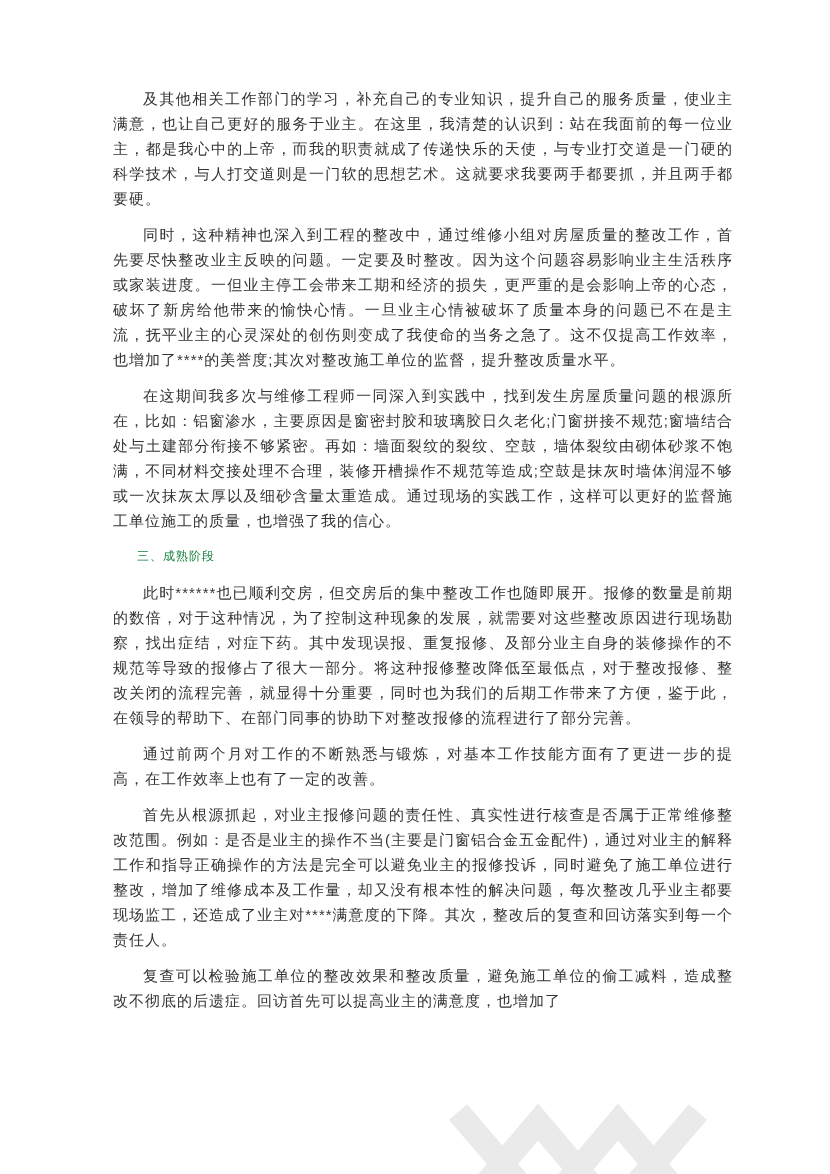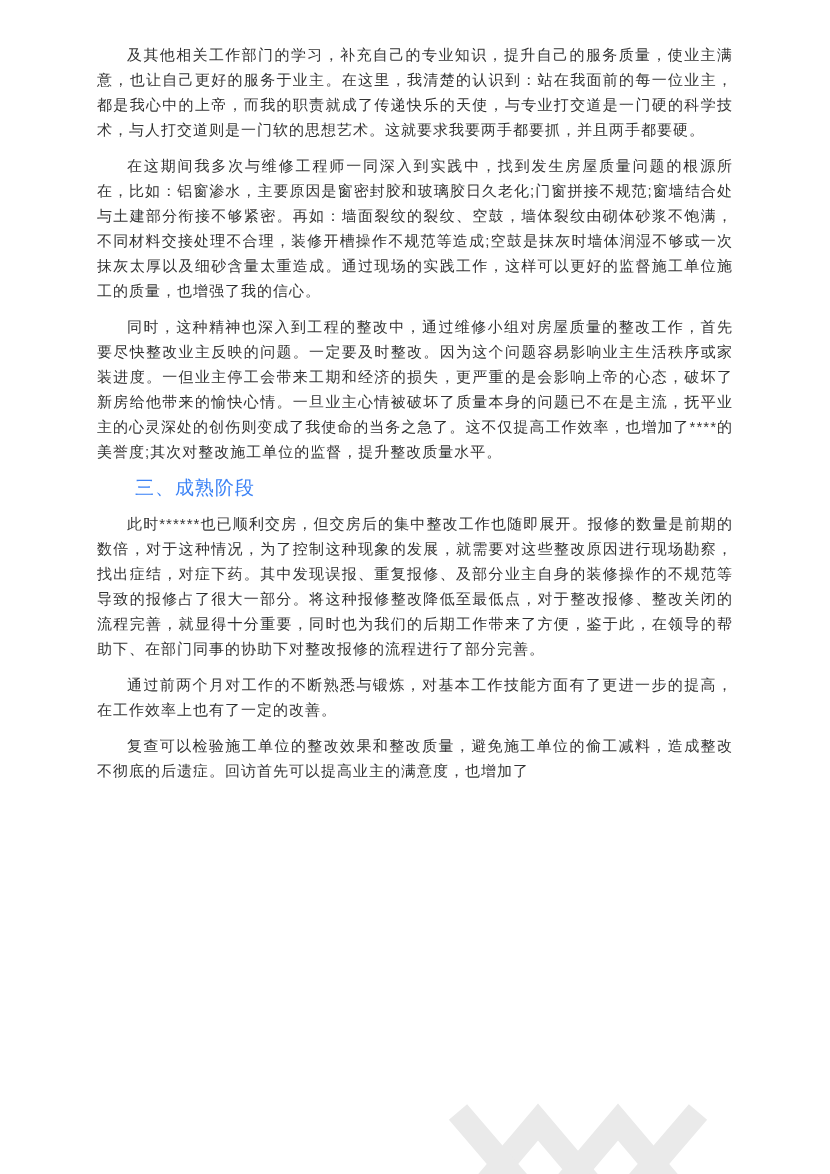--- a/index.html
+++ b/index.html
@@ -11,38 +11,39 @@
     position: relative;
     width: 830px;
     height: 1174px;
     margin: 0 auto;
     background: #ffffff;
     overflow: hidden;
   }
   .content {
     position: relative;
     z-index: 2;
-    padding: 42px 97px 0 97px;
+    padding: 86px 97px 0 97px;
+    margin-left: 16px;
   }
   .para {
     font-size: 15px;
     line-height: 25px;
     letter-spacing: 1px;
     color: #333333;
     text-align: justify;
     text-justify: inter-ideograph;
     text-indent: 2em;
     margin-bottom: 11px;
     word-break: break-all;
   }
   .heading {
-    font-size: 19px;
+    font-size: 12px;
     line-height: 25px;
     letter-spacing: 1px;
-    color: #3b82f6;
+    color: #15803d;
     text-indent: 2em;
     margin-bottom: 11px;
     font-weight: normal;
   }
   .watermark {
     position: absolute;
     left: 420px;
     top: 1082px;
     width: 320px;
     height: 160px;
@@ -50,25 +51,26 @@
     pointer-events: none;
   }
   .watermark svg { display: block; width: 100%; height: 100%; }
 </style>
 </head>
 <body>
 
 <div class="page">
   <div class="content">
     <p class="para">及其他相关工作部门的学习，补充自己的专业知识，提升自己的服务质量，使业主满意，也让自己更好的服务于业主。在这里，我清楚的认识到：站在我面前的每一位业主，都是我心中的上帝，而我的职责就成了传递快乐的天使，与专业打交道是一门硬的科学技术，与人打交道则是一门软的思想艺术。这就要求我要两手都要抓，并且两手都要硬。</p>
+    <p class="para">同时，这种精神也深入到工程的整改中，通过维修小组对房屋质量的整改工作，首先要尽快整改业主反映的问题。一定要及时整改。因为这个问题容易影响业主生活秩序或家装进度。一但业主停工会带来工期和经济的损失，更严重的是会影响上帝的心态，破坏了新房给他带来的愉快心情。一旦业主心情被破坏了质量本身的问题已不在是主流，抚平业主的心灵深处的创伤则变成了我使命的当务之急了。这不仅提高工作效率，也增加了****的美誉度;其次对整改施工单位的监督，提升整改质量水平。</p>
     <p class="para">在这期间我多次与维修工程师一同深入到实践中，找到发生房屋质量问题的根源所在，比如：铝窗渗水，主要原因是窗密封胶和玻璃胶日久老化;门窗拼接不规范;窗墙结合处与土建部分衔接不够紧密。再如：墙面裂纹的裂纹、空鼓，墙体裂纹由砌体砂浆不饱满，不同材料交接处理不合理，装修开槽操作不规范等造成;空鼓是抹灰时墙体润湿不够或一次抹灰太厚以及细砂含量太重造成。通过现场的实践工作，这样可以更好的监督施工单位施工的质量，也增强了我的信心。</p>
-    <p class="para">同时，这种精神也深入到工程的整改中，通过维修小组对房屋质量的整改工作，首先要尽快整改业主反映的问题。一定要及时整改。因为这个问题容易影响业主生活秩序或家装进度。一但业主停工会带来工期和经济的损失，更严重的是会影响上帝的心态，破坏了新房给他带来的愉快心情。一旦业主心情被破坏了质量本身的问题已不在是主流，抚平业主的心灵深处的创伤则变成了我使命的当务之急了。这不仅提高工作效率，也增加了****的美誉度;其次对整改施工单位的监督，提升整改质量水平。</p>
     <p class="heading">三、成熟阶段</p>
     <p class="para">此时******也已顺利交房，但交房后的集中整改工作也随即展开。报修的数量是前期的数倍，对于这种情况，为了控制这种现象的发展，就需要对这些整改原因进行现场勘察，找出症结，对症下药。其中发现误报、重复报修、及部分业主自身的装修操作的不规范等导致的报修占了很大一部分。将这种报修整改降低至最低点，对于整改报修、整改关闭的流程完善，就显得十分重要，同时也为我们的后期工作带来了方便，鉴于此，在领导的帮助下、在部门同事的协助下对整改报修的流程进行了部分完善。</p>
     <p class="para">通过前两个月对工作的不断熟悉与锻炼，对基本工作技能方面有了更进一步的提高，在工作效率上也有了一定的改善。</p>
+    <p class="para">首先从根源抓起，对业主报修问题的责任性、真实性进行核查是否属于正常维修整改范围。例如：是否是业主的操作不当(主要是门窗铝合金五金配件)，通过对业主的解释工作和指导正确操作的方法是完全可以避免业主的报修投诉，同时避免了施工单位进行整改，增加了维修成本及工作量，却又没有根本性的解决问题，每次整改几乎业主都要现场监工，还造成了业主对****满意度的下降。其次，整改后的复查和回访落实到每一个责任人。</p>
     <p class="para">复查可以检验施工单位的整改效果和整改质量，避免施工单位的偷工减料，造成整改不彻底的后遗症。回访首先可以提高业主的满意度，也增加了</p>
   </div>
 
   <div class="watermark">
     <svg viewBox="0 0 320 160" xmlns="http://www.w3.org/2000/svg">
       <g fill="none" stroke="#eaeaea" stroke-width="24">
         <path d="M8 170 L118 40 L228 170"></path>
         <path d="M88 170 L198 40 L308 170"></path>
         <path d="M38 30 L158 170 L278 30"></path>
       </g>

